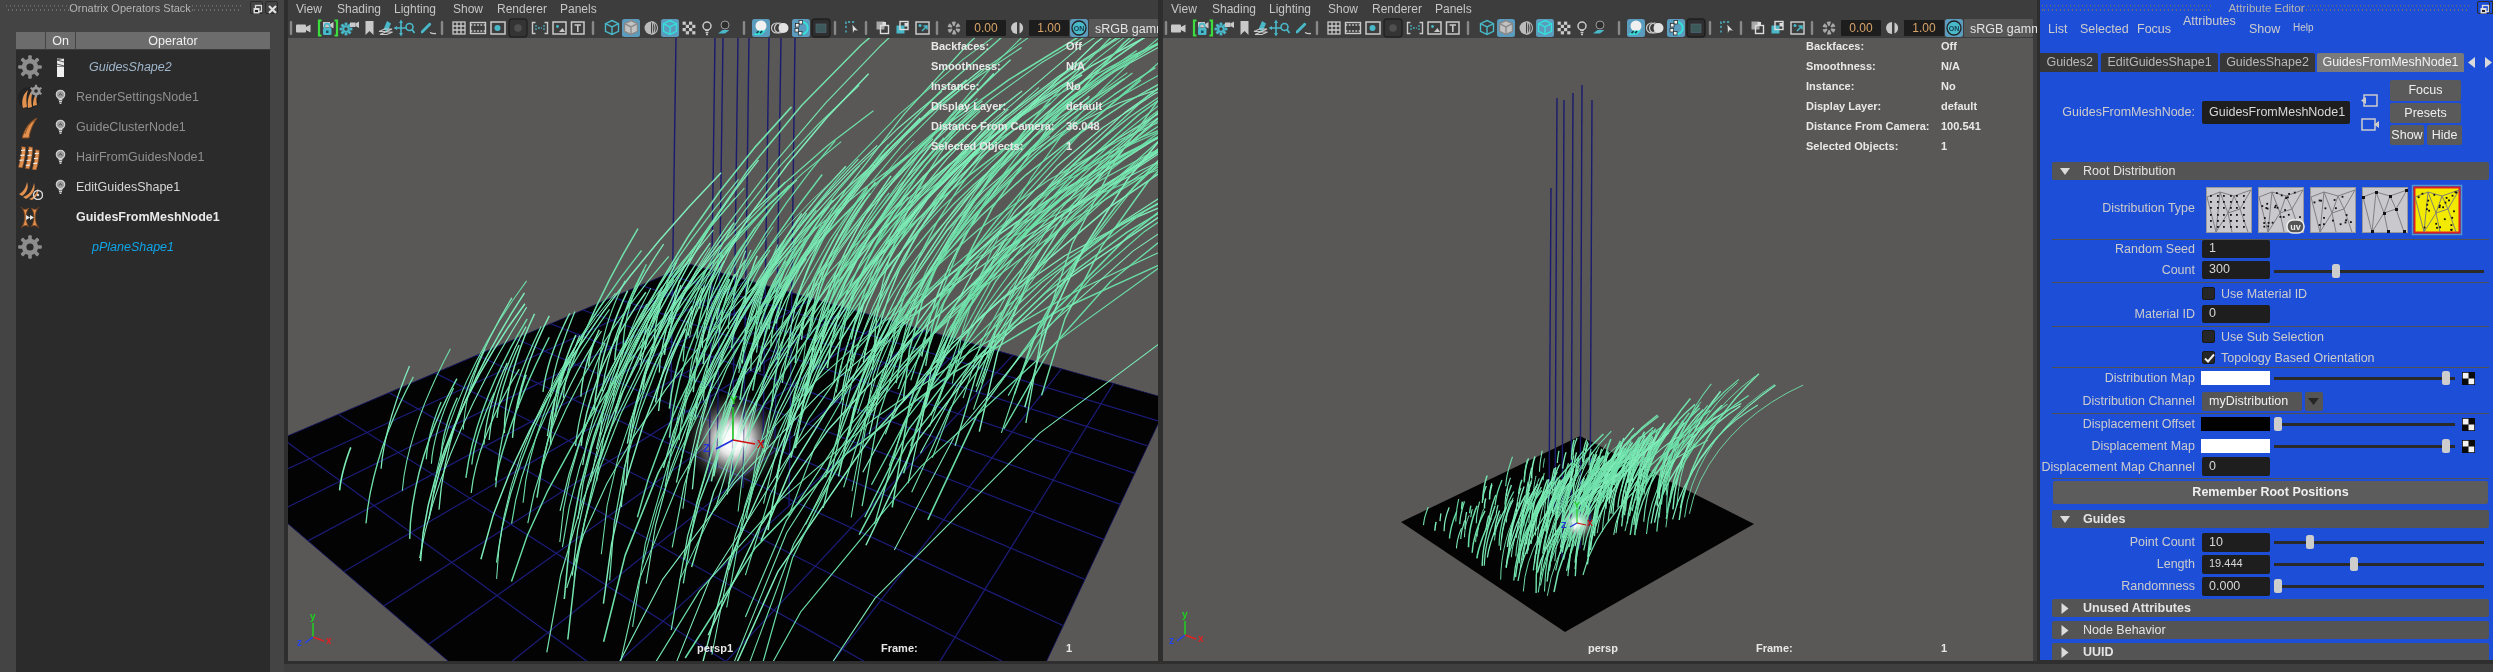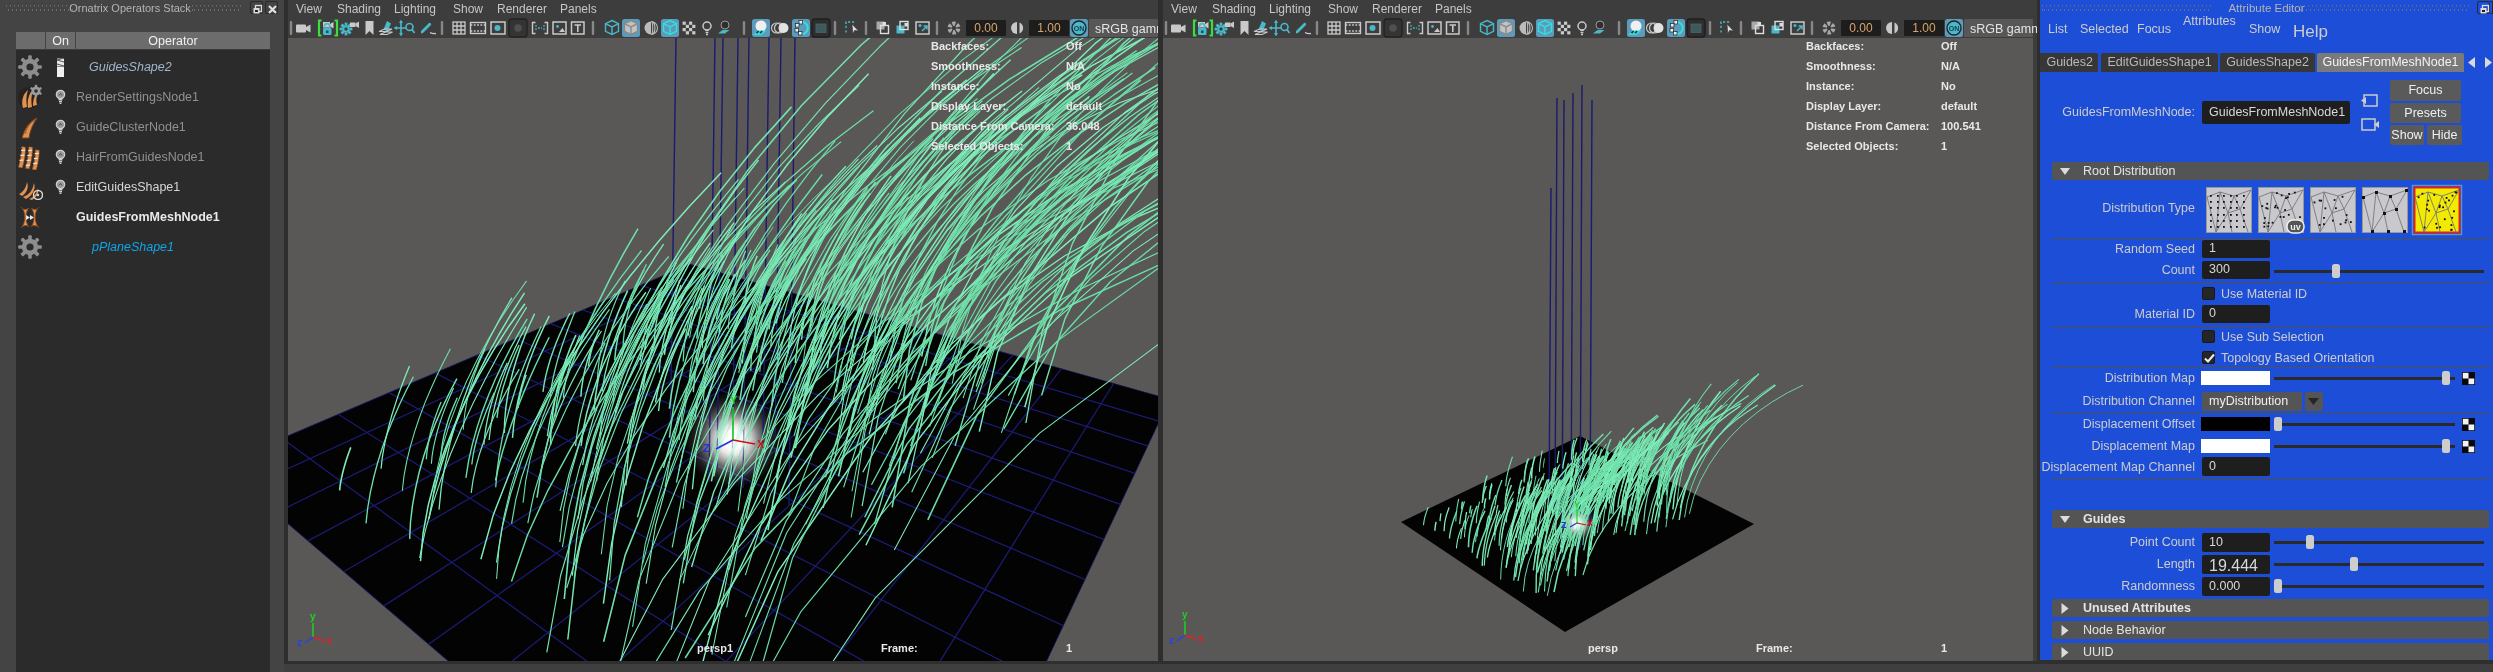--- a/index.html
+++ b/index.html
@@ -1125,21 +1125,21 @@
         <rect x="4.5" y="2.5" width="6" height="6" fill="none" stroke="#ddd" stroke-width="1.3"></rect>
         <rect x="2.5" y="5" width="6" height="5.5" fill="#ddd"></rect>
         <rect x="4" y="7" width="3" height="2" fill="#222"></rect>
       </svg></div>
     <div style="position:absolute;left:450px;top:1px;width:3px;height:13px;border:1px solid #2a2a2a;border-left:none"></div>
     <div style="position:absolute;left:8px;top:22px;font-size:12.5px;color:#cccccc">List</div>
     <div style="position:absolute;left:40px;top:22px;font-size:12.5px;color:#cccccc">Selected</div>
     <div style="position:absolute;left:97px;top:22px;font-size:12.5px;color:#cccccc">Focus</div>
     <div style="position:absolute;left:143px;top:14px;font-size:12.5px;color:#cccccc">Attributes</div>
     <div style="position:absolute;left:209px;top:22px;font-size:12.5px;color:#cccccc">Show</div>
-    <div style="position:absolute;left:253px;top:22px;font-size:17px;color:#cccccc">Help</div>
+    <div style="position:absolute;left:253px;top:22px;font-size:10px;color:#cccccc">Help</div>
     <div style="position:absolute;left:-24px;top:53px;width:82px;height:19px;background:#373737;border-radius:2px 2px 0 0;text-align:right;padding-right:5px;font-size:12.5px;color:#b8b8b8;line-height:19px;overflow:hidden">Guides2</div>
     <div style="position:absolute;left:61px;top:53px;width:117px;height:19px;background:#373737;border-radius:2px 2px 0 0;text-align:center;font-size:12.5px;color:#b8b8b8;line-height:19px;overflow:hidden">EditGuidesShape1</div>
     <div style="position:absolute;left:180px;top:53px;width:95px;height:19px;background:#373737;border-radius:2px 2px 0 0;text-align:center;font-size:12.5px;color:#b8b8b8;line-height:19px;overflow:hidden">GuidesShape2</div>
     <div style="position:absolute;left:277px;top:53px;width:147px;height:19px;background:#7a7a7a;border-radius:2px 2px 0 0;text-align:center;font-size:12.5px;color:#f2f2f2;line-height:19px;overflow:hidden">GuidesFromMeshNode1</div>
     <svg style="position:absolute;left:428px;top:57px" width="24" height="12">
       <path d="M7 0 L0 5.5 7 11 z" fill="#d9d9d9"></path>
       <path d="M17 0 L24 5.5 17 11 z" fill="#d9d9d9"></path>
     </svg>
     <div style="position:absolute;left:-265px;top:105px;width:420px;text-align:right;font-size:12.5px;color:#cccccc">GuidesFromMeshNode:</div>
     <div style="position:absolute;left:162px;top:101px;width:148px;height:23px;background:#1e1e1e;border-radius:2px"></div>
@@ -1364,33 +1364,34 @@
     <div style="position:absolute;left:402px;top:439px;width:8px;height:14px;background:#cdcdcd;border-radius:2.5px"></div>
     <svg style="position:absolute;left:422px;top:440px" width="13" height="13">
       <rect width="13" height="13" fill="#0a0a0a"></rect>
       <rect x="0.8" y="0.8" width="5.7" height="5.7" fill="#f2f2f2"></rect>
       <rect x="6.5" y="6.5" width="5.7" height="5.7" fill="#f2f2f2"></rect>
     </svg>
     <div style="position:absolute;left:-265px;top:460px;width:420px;text-align:right;font-size:12.5px;color:#cccccc">Displacement Map Channel</div>
     <div style="position:absolute;left:162px;top:457px;width:68px;height:19px;background:#1e1e1e;border-radius:2px"></div>
     <div style="position:absolute;left:169px;top:459px;font-size:12.5px;color:#d8d8d8">0</div>
     <div style="position:absolute;left:12px;top:478px;width:437px;height:1px;background:#515151"></div>
+    <div style="position:absolute;left:13px;top:481px;width:435px;height:23px;background:#5c5c5c;border-radius:2px;text-align:center;font-size:12.5px;font-weight:bold;color:#efefef;line-height:23px">Remember Root Positions</div>
     <div style="position:absolute;left:12px;top:510px;width:437px;height:18px;background:#545454;border-radius:2px"></div>
     <svg style="position:absolute;left:15px;top:510px" width="20" height="18">
       <path d="M5 6 l10 0 l-5 7 z" fill="#dcdcdc"></path>
     </svg>
     <div style="position:absolute;left:43px;top:512px;font-size:12.5px;font-weight:bold;color:#e4e4e4">Guides</div>
     <div style="position:absolute;left:-265px;top:535px;width:420px;text-align:right;font-size:12.5px;color:#cccccc">Point Count</div>
     <div style="position:absolute;left:162px;top:533px;width:68px;height:19px;background:#1e1e1e;border-radius:2px"></div>
     <div style="position:absolute;left:169px;top:535px;font-size:12.5px;color:#d8d8d8">10</div>
     <div style="position:absolute;left:234px;top:541px;width:210px;height:2.5px;background:#2a2a2a"></div>
     <div style="position:absolute;left:266px;top:535px;width:8px;height:14px;background:#cdcdcd;border-radius:2.5px"></div>
     <div style="position:absolute;left:-265px;top:557px;width:420px;text-align:right;font-size:12.5px;color:#cccccc">Length</div>
     <div style="position:absolute;left:162px;top:555px;width:68px;height:19px;background:#1e1e1e;border-radius:2px"></div>
-    <div style="position:absolute;left:169px;top:557px;font-size:16px;color:#d8d8d8">19.444</div>
+    <div style="position:absolute;left:169px;top:557px;font-size:11px;color:#d8d8d8">19.444</div>
     <div style="position:absolute;left:234px;top:563px;width:210px;height:2.5px;background:#2a2a2a"></div>
     <div style="position:absolute;left:310px;top:557px;width:8px;height:14px;background:#cdcdcd;border-radius:2.5px"></div>
     <div style="position:absolute;left:-265px;top:579px;width:420px;text-align:right;font-size:12.5px;color:#cccccc">Randomness</div>
     <div style="position:absolute;left:162px;top:577px;width:68px;height:19px;background:#1e1e1e;border-radius:2px"></div>
     <div style="position:absolute;left:169px;top:579px;font-size:12.5px;color:#d8d8d8">0.000</div>
     <div style="position:absolute;left:234px;top:585px;width:210px;height:2.5px;background:#2a2a2a"></div>
     <div style="position:absolute;left:234px;top:579px;width:8px;height:14px;background:#cdcdcd;border-radius:2.5px"></div>
     <div style="position:absolute;left:12px;top:599px;width:437px;height:18px;background:#545454;border-radius:2px"></div>
     <svg style="position:absolute;left:15px;top:599px" width="20" height="18">
       <path d="M6.5 4 l7 5.5 -7 5.5 z" fill="#dcdcdc"></path>
@@ -1398,13 +1399,13 @@
     <div style="position:absolute;left:43px;top:601px;font-size:12.5px;font-weight:bold;color:#e4e4e4">Unused Attributes</div>
     <div style="position:absolute;left:12px;top:621px;width:437px;height:18px;background:#545454;border-radius:2px"></div>
     <svg style="position:absolute;left:15px;top:621px" width="20" height="18">
       <path d="M6.5 4 l7 5.5 -7 5.5 z" fill="#dcdcdc"></path>
     </svg>
     <div style="position:absolute;left:43px;top:623px;font-size:12.5px;font-weight:normal;color:#e4e4e4">Node Behavior</div>
     <div style="position:absolute;left:12px;top:643px;width:437px;height:18px;background:#545454;border-radius:2px"></div>
     <svg style="position:absolute;left:15px;top:643px" width="20" height="18">
       <path d="M6.5 4 l7 5.5 -7 5.5 z" fill="#dcdcdc"></path>
     </svg>
-    <div style="position:absolute;left:43px;top:645px;font-size:12.5px;font-weight:normal;color:#e4e4e4">UUID</div>
+    <div style="position:absolute;left:43px;top:645px;font-size:12.5px;font-weight:bold;color:#e4e4e4">UUID</div>
   </div>
 </body></html>

